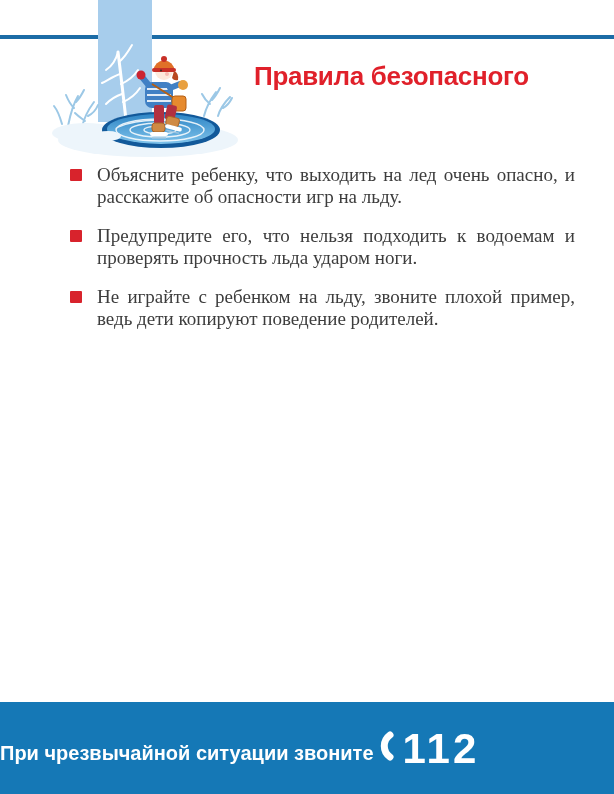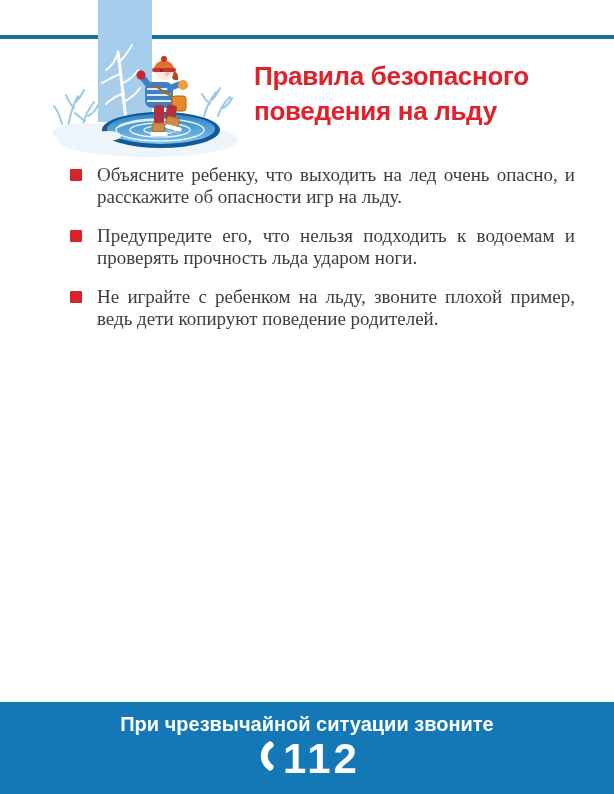--- a/index.html
+++ b/index.html
@@ -22,21 +22,21 @@
     text-align:justify;hyphens:none;font-family:Liberation Serif, serif;
   }
   .warning{position:absolute;left:84px;top:386px;display:flex;align-items:flex-start;}
   .excl{flex:0 0 24px;}
   .wtext{margin-left:7px;width:428px;color:#d8242c;font-weight:700;font-size:19px;line-height:23px;}
   .wline{text-align:left;}
   .wline.j{text-align:justify;text-align-last:justify;}
   .kw{text-decoration:underline;text-decoration-thickness:2px;text-underline-offset:3px;}
   .banner{
     position:absolute;left:0;top:702px;width:614px;height:92px;background:#1578b6;
-    display:flex;flex-direction:column;align-items:center;color:#ffffff;
+    display:flex;align-items:center;color:#ffffff;
   }
   .blabel{margin-top:9px;font-size:20px;font-weight:700;line-height:26px;}
   .phone-row{display:flex;margin-top:1px;}
   .phone-ic{margin-right:7px;margin-top:2px;}
   .pnum{font-size:42px;font-weight:700;letter-spacing:3px;line-height:42px;}
 </style>
 </head>
 <body>
 
 <div class="page">
@@ -115,21 +115,20 @@
       <path d="M104,106 h14" stroke="#9cc4e0" stroke-width="1.5"></path>
       <g transform="rotate(14 126 96)">
         <path d="M119,96 h13" stroke="#ffffff" stroke-width="4" stroke-linecap="round"></path>
         <path d="M119,100 h13" stroke="#9cc4e0" stroke-width="1.5"></path>
       </g>
     </g>
   </svg>
 
   <div class="title">
     <div>Правила безопасного</div>
-    <div>поведения на льду</div>
   </div>
 
   <div class="bullets">
     <div class="bullet">
       <span class="sq"></span>
       <p class="btxt">Объясните ребенку, что выходить на лед очень опасно, и расскажите об опасности игр на льду.</p>
     </div>
     <div class="bullet">
       <span class="sq"></span>
       <p class="btxt">Предупредите его, что нельзя подходить к водоемам и проверять прочность льда ударом ноги.</p>

